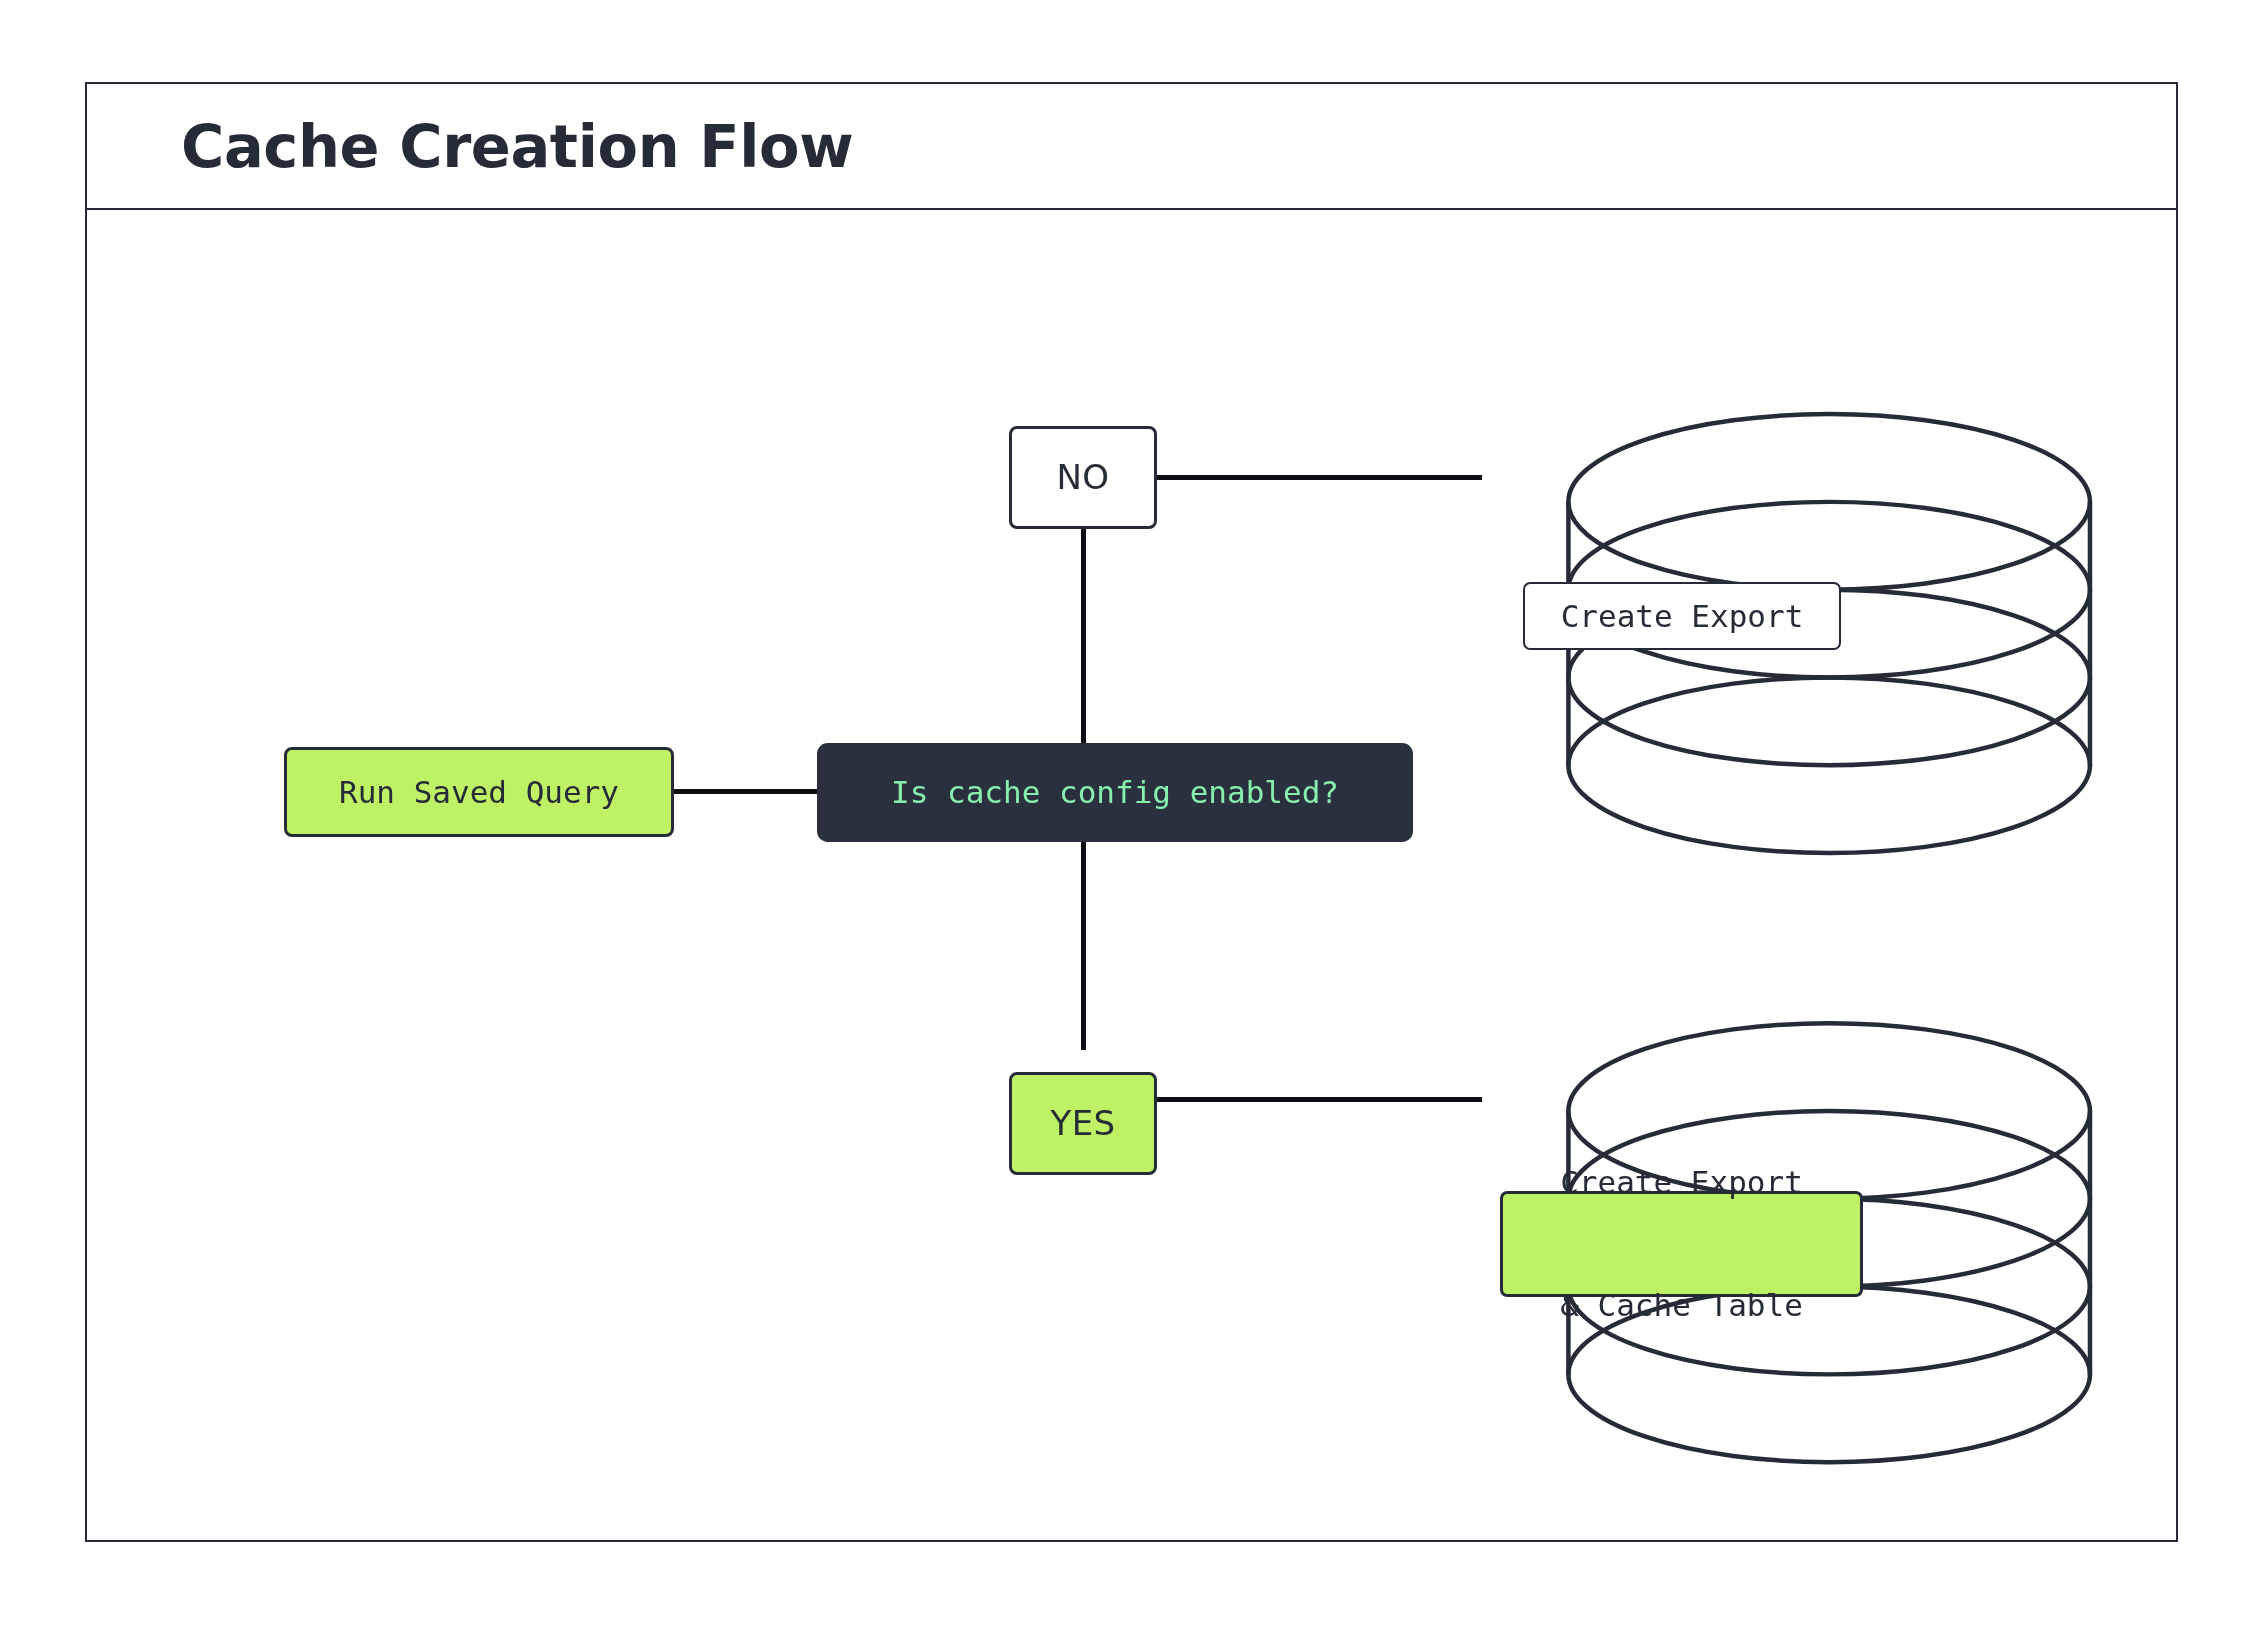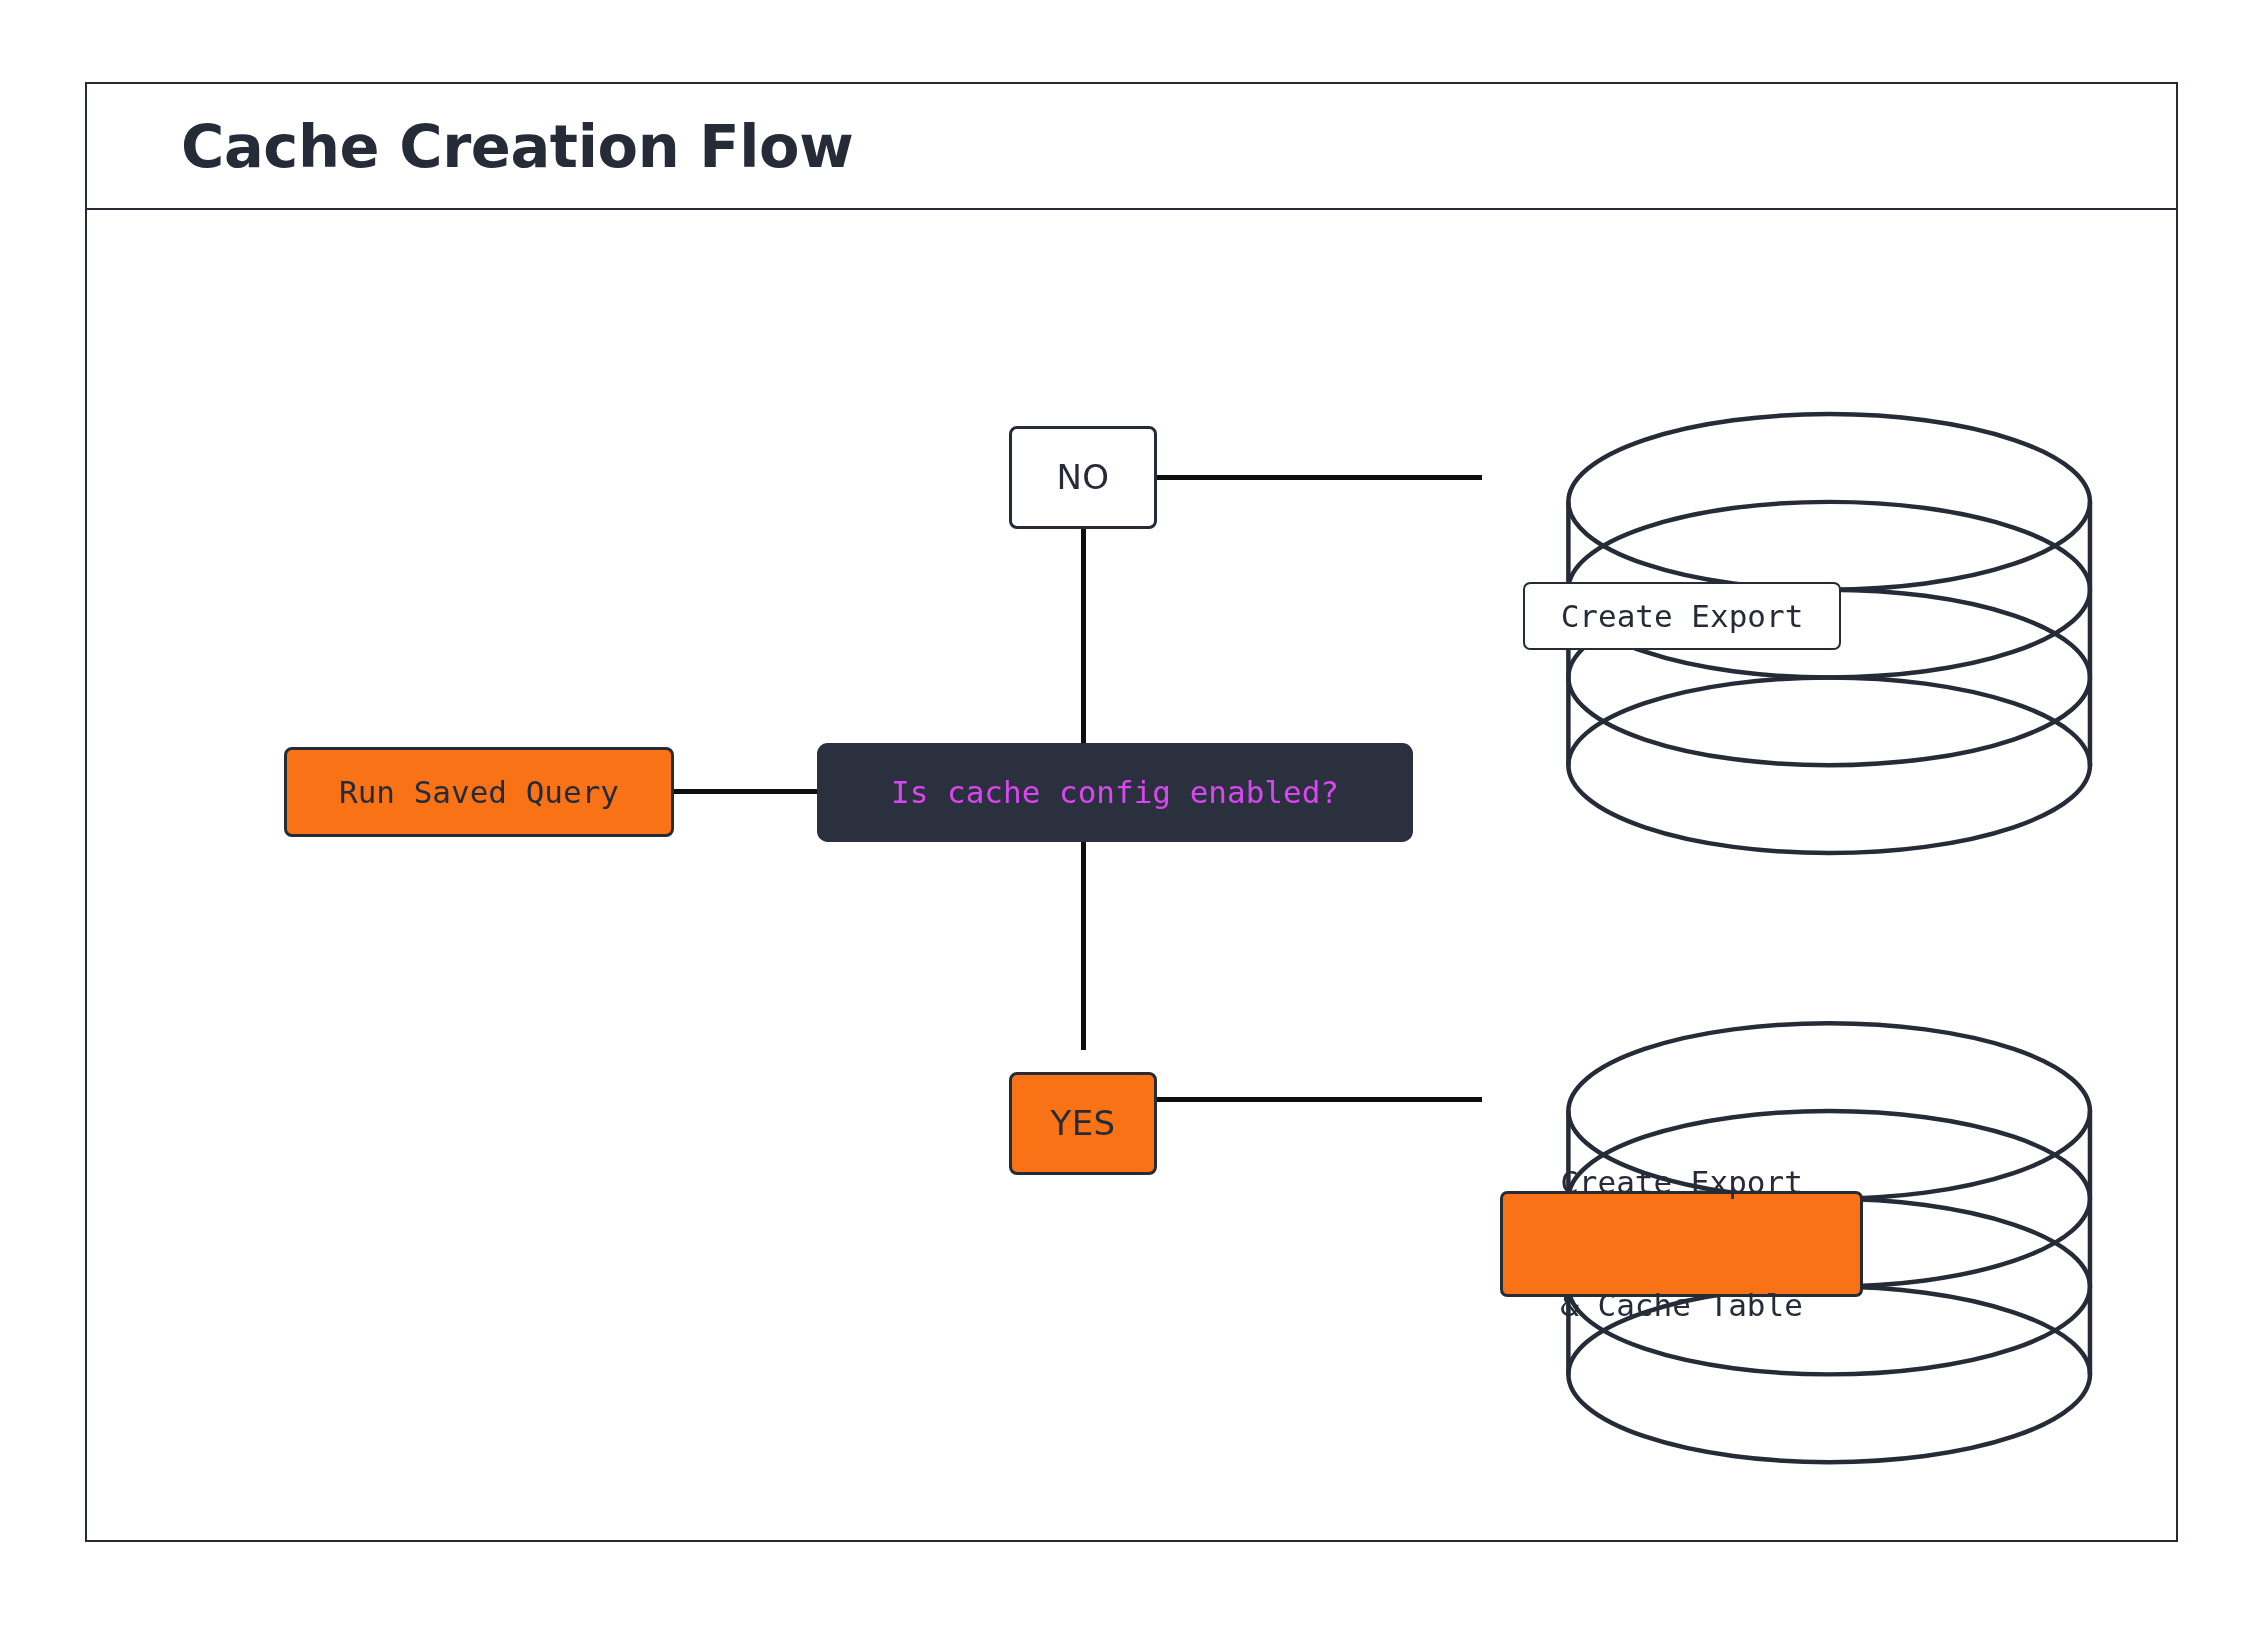--- a/index.html
+++ b/index.html
@@ -75,23 +75,23 @@
     text-align: center;
     border: 3.6px solid #262b38;
     border-radius: 8px;
     font-family: "DejaVu Sans Mono", "Liberation Mono", monospace;
     font-size: 31px;
     line-height: 1.32;
     color: #262b38;
     white-space: pre;
   }
 
-  .node.green  { background: #f97316; }
+  .node.green  { background: #bef264; }
   .node.white  { background: #ffffff; }
-  .node.dark   { background: #2b303f; border-color: #2b303f; color: #d946ef; }
+  .node.dark   { background: #2b303f; border-color: #2b303f; color: #86efac; }
 
   .node.sans {
     font-family: "DejaVu Sans", "Liberation Sans", sans-serif;
     font-size: 34px;
     letter-spacing: 0.4px;
   }
 
   
   #node-run-saved-query {
     left: 197px;  top: 487px;  width: 390px; height: 90px;

